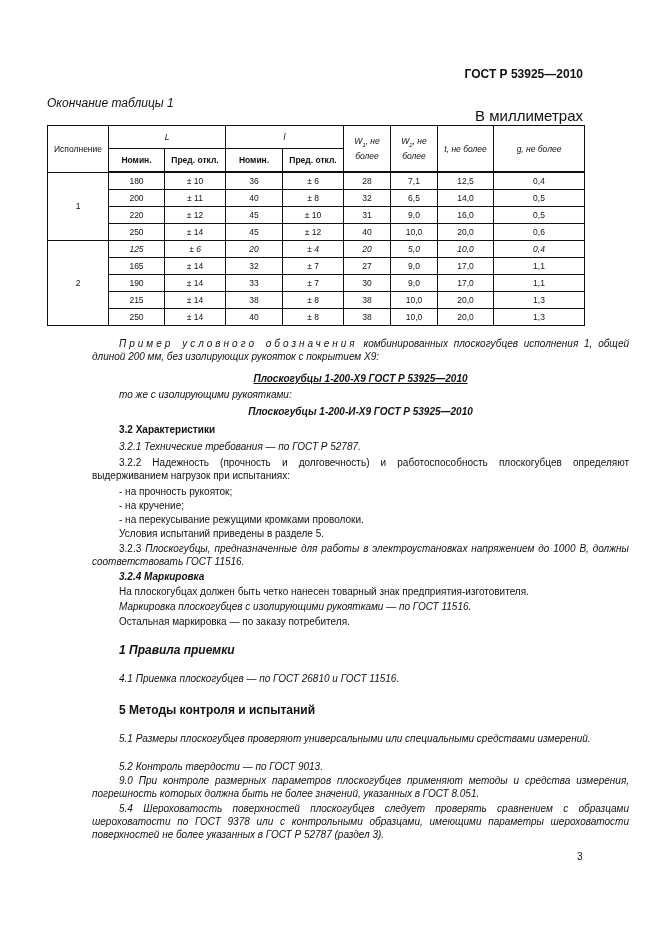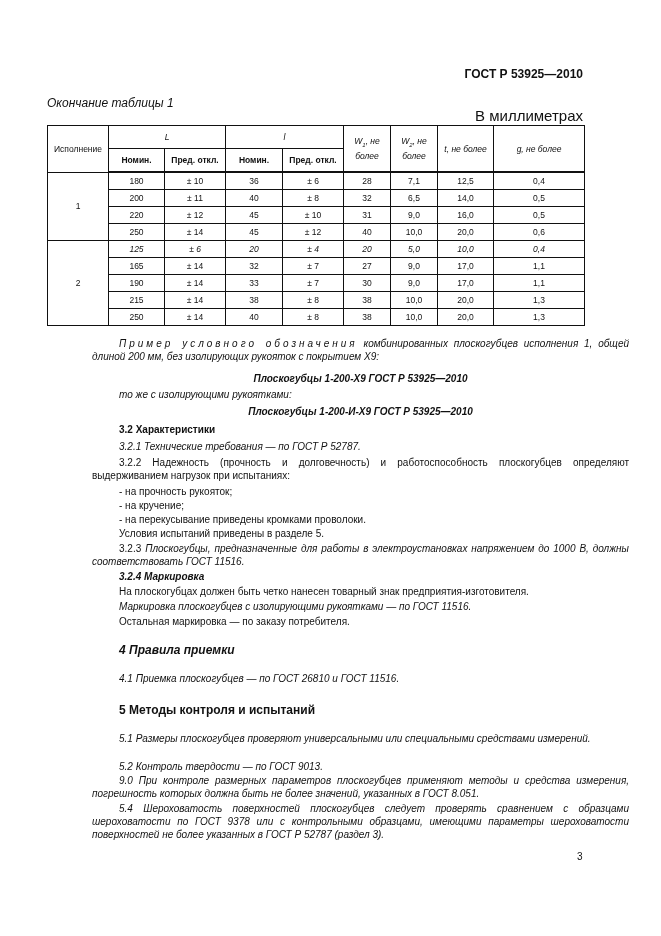--- a/index.html
+++ b/index.html
@@ -159,38 +159,38 @@
       <td>± 8</td>
       <td>38</td>
       <td>10,0</td>
       <td>20,0</td>
       <td>1,3</td>
     </tr>
   </tbody>
 </table>
 
 <div class="p ital just" style="top:337px; text-indent:27px;"><span class="spaced">Пример условного обозначения</span><span> комбинированных плоскогубцев исполнения 1, общей длиной 200 мм, без изолирующих рукояток с покрытием Х9:</span></div>
-<div class="p ital bold center" style="top:372px;">Плоскогубцы 1-200-Х9 ГОСТ Р 53925—2010</div>
+<div class="p ital bold center" style="top:372px;text-decoration:underline;">Плоскогубцы 1-200-Х9 ГОСТ Р 53925—2010</div>
 <div class="p ital ind" style="top:388px;">то же с изолирующими рукоятками:</div>
 <div class="p ital bold center" style="top:405px;">Плоскогубцы 1-200-И-Х9 ГОСТ Р 53925—2010</div>
 
 <div class="p bold ind" style="top:423px;">3.2 Характеристики</div>
 <div class="p ital ind" style="top:440px;">3.2.1 Технические требования — по ГОСТ Р 52787.</div>
 <div class="p ind just" style="top:456px;">3.2.2 Надежность (прочность и долговечность) и работоспособность плоскогубцев определяют выдерживанием нагрузок при испытаниях:</div>
 <div class="p ind" style="top:485px;">- на прочность рукояток;</div>
 <div class="p ind" style="top:499px;">- на кручение;</div>
-<div class="p ind" style="top:513px;">- на перекусывание приведены кромками проволоки.</div>
+<div class="p ind" style="top:513px;">- на перекусывание режущими кромками проволоки.</div>
 <div class="p ind" style="top:527px;">Условия испытаний приведены в разделе 5.</div>
 <div class="p ind just" style="top:542px;"><span>3.2.3 </span><span class="ital">Плоскогубцы, предназначенные для работы в электроустановках напряжением до 1000 В, должны соответствовать ГОСТ 11516.</span></div>
 <div class="p ital bold ind" style="top:570px;">3.2.4 Маркировка</div>
 <div class="p ind" style="top:585px;">На плоскогубцах должен быть четко нанесен товарный знак предприятия-изготовителя.</div>
 <div class="p ital ind" style="top:600px;">Маркировка плоскогубцев с изолирующими рукоятками — по ГОСТ 11516.</div>
 <div class="p ind" style="top:615px;">Остальная маркировка — по заказу потребителя.</div>
 
-<div class="p h2 ital ind" style="top:644px;">4 Правила приемки</div>
+<div class="p h2 ital ind" style="top:644px;">1 Правила приемки</div>
 <div class="p ital ind" style="top:672px;">4.1 Приемка плоскогубцев — по ГОСТ 26810 и ГОСТ 11516.</div>
 
 <div class="p h2 ind" style="top:704px;">5 Методы контроля и испытаний</div>
 <div class="p ital ind just" style="top:732px;">5.1 Размеры плоскогубцев проверяют универсальными или специальными средствами измерений.</div>
 <div class="p ital ind" style="top:760px;">5.2 Контроль твердости — по ГОСТ 9013.</div>
 <div class="p ital ind just" style="top:774px;">9.0 При контроле размерных параметров плоскогубцев применяют методы и средства измерения, погрешность которых должна быть не более значений, указанных в ГОСТ 8.051.</div>
 <div class="p ital ind just" style="top:802px;">5.4 Шероховатость поверхностей плоскогубцев следует проверять сравнением с образцами шероховатости по ГОСТ 9378 или с контрольными образцами, имеющими параметры шероховатости поверхностей не более указанных в ГОСТ Р 52787 (раздел 3).</div>
 
 <div class="abs pagenum">3</div>
 

